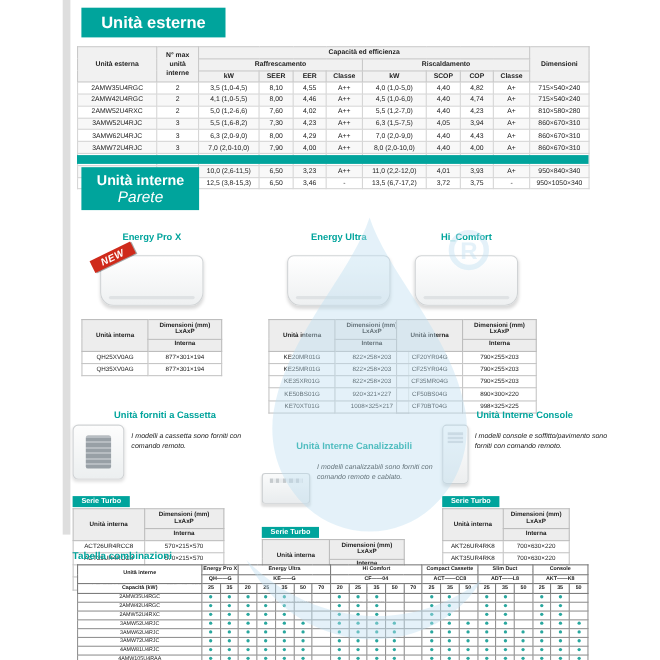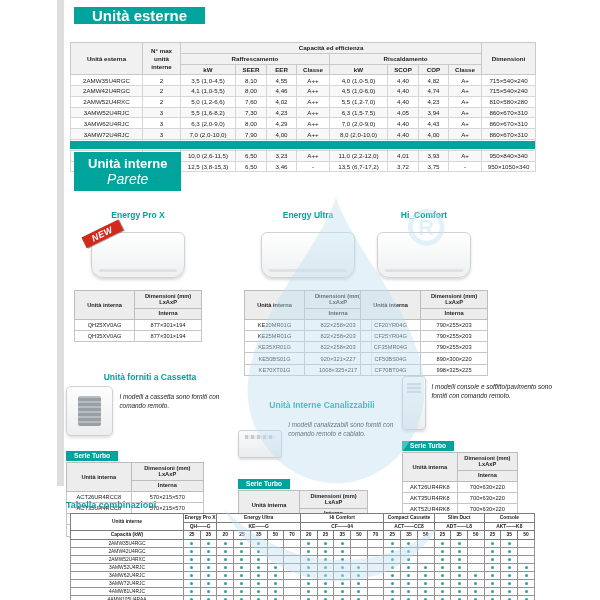--- a/index.html
+++ b/index.html
@@ -2,21 +2,21 @@
 <html><head>
 <meta charset="utf-8">
 <style>
   html,body{margin:0;padding:0;background:#fff;}
   .page{position:relative;width:600px;height:600px;background:#fff;overflow:hidden;
         font-family:"Liberation Sans",sans-serif;color:#222;}
   .left-strip{position:absolute;left:57px;top:0;width:7px;height:486px;background:#dedede;}
 
   
   .hdr-ext{position:absolute;left:74px;top:7px;background:#00a49c;color:#fff;
-           font-size:15px;font-weight:bold;padding:0 18px;}
+           font-size:15px;font-weight:bold;padding:5px 18px;}
   .hdr-int{position:absolute;left:74px;top:152px;background:#00a49c;color:#fff;
            text-align:center;padding:4px 14px;}
   .hdr-int .l1{font-size:13px;font-weight:bold;}
   .hdr-int .l2{font-size:14px;font-style:italic;}
 
   
   table{border-collapse:collapse;}
   .ext{position:absolute;left:70px;top:42px;width:465px;table-layout:fixed;font-size:6.2px;}
   .ext th{background:#f1f1f1;font-weight:bold;border:1px solid #c9c9c9;padding:1px;line-height:1.25;}
   .ext td{border:1px solid #d6d6d6;text-align:center;padding:1.4px 1px;background:#fff;}
@@ -421,20 +421,21 @@
           </tr>
           <tr>
             <td>ADT52UX4RCL8</td>
             <td>1180×190×447</td>
           </tr>
         </tbody>
     </table>
   </div>
 
   <div class="spec" style="left:402px;width:150px;">
+    <div class="sec-title">Unità Interne Console</div>
     <div class="flexr">
       <div class="ac-console"></div>
       <div class="note">I modelli console e soffitto/pavimento sono forniti con comando remoto.</div>
     </div>
     <div class="serie">Serie Turbo</div>
     <table class="mini" style="width:116px;">
       <thead>
         <tr>
           <th rowspan="2" class="mcol">Unità interna</th>
           <th><span>Dimensioni (mm)</span><br><span>LxAxP</span></th>

